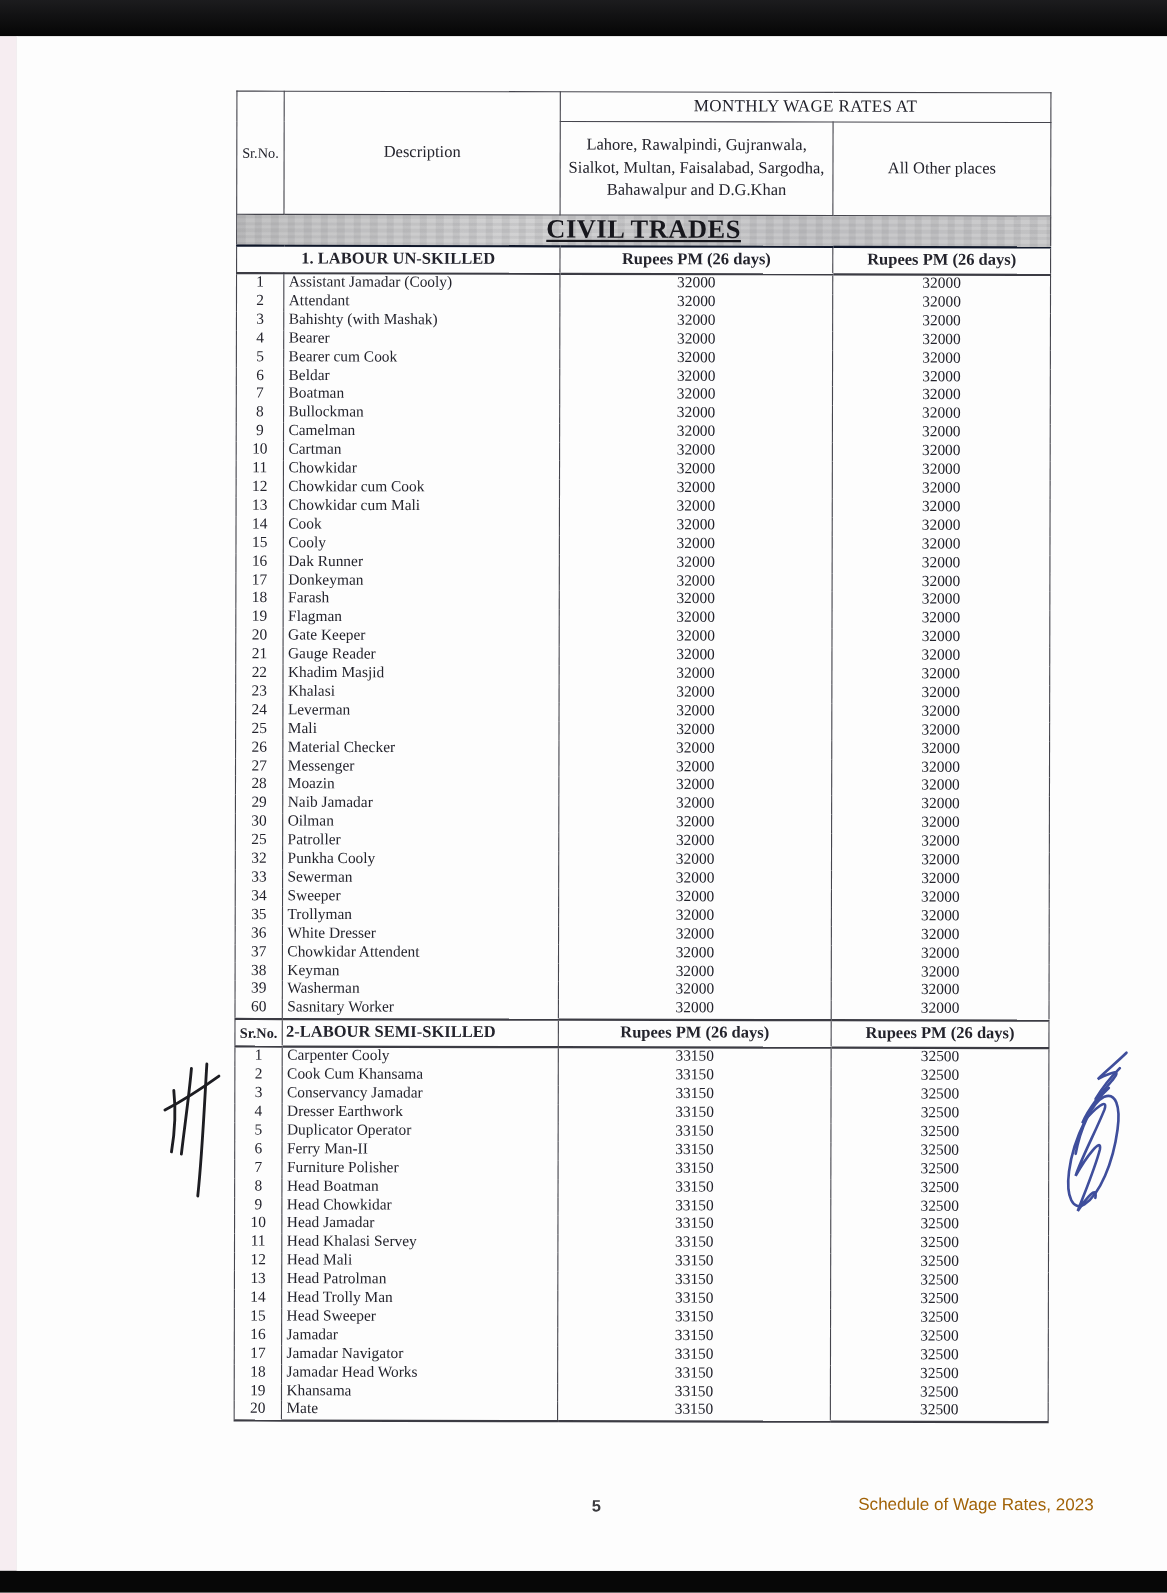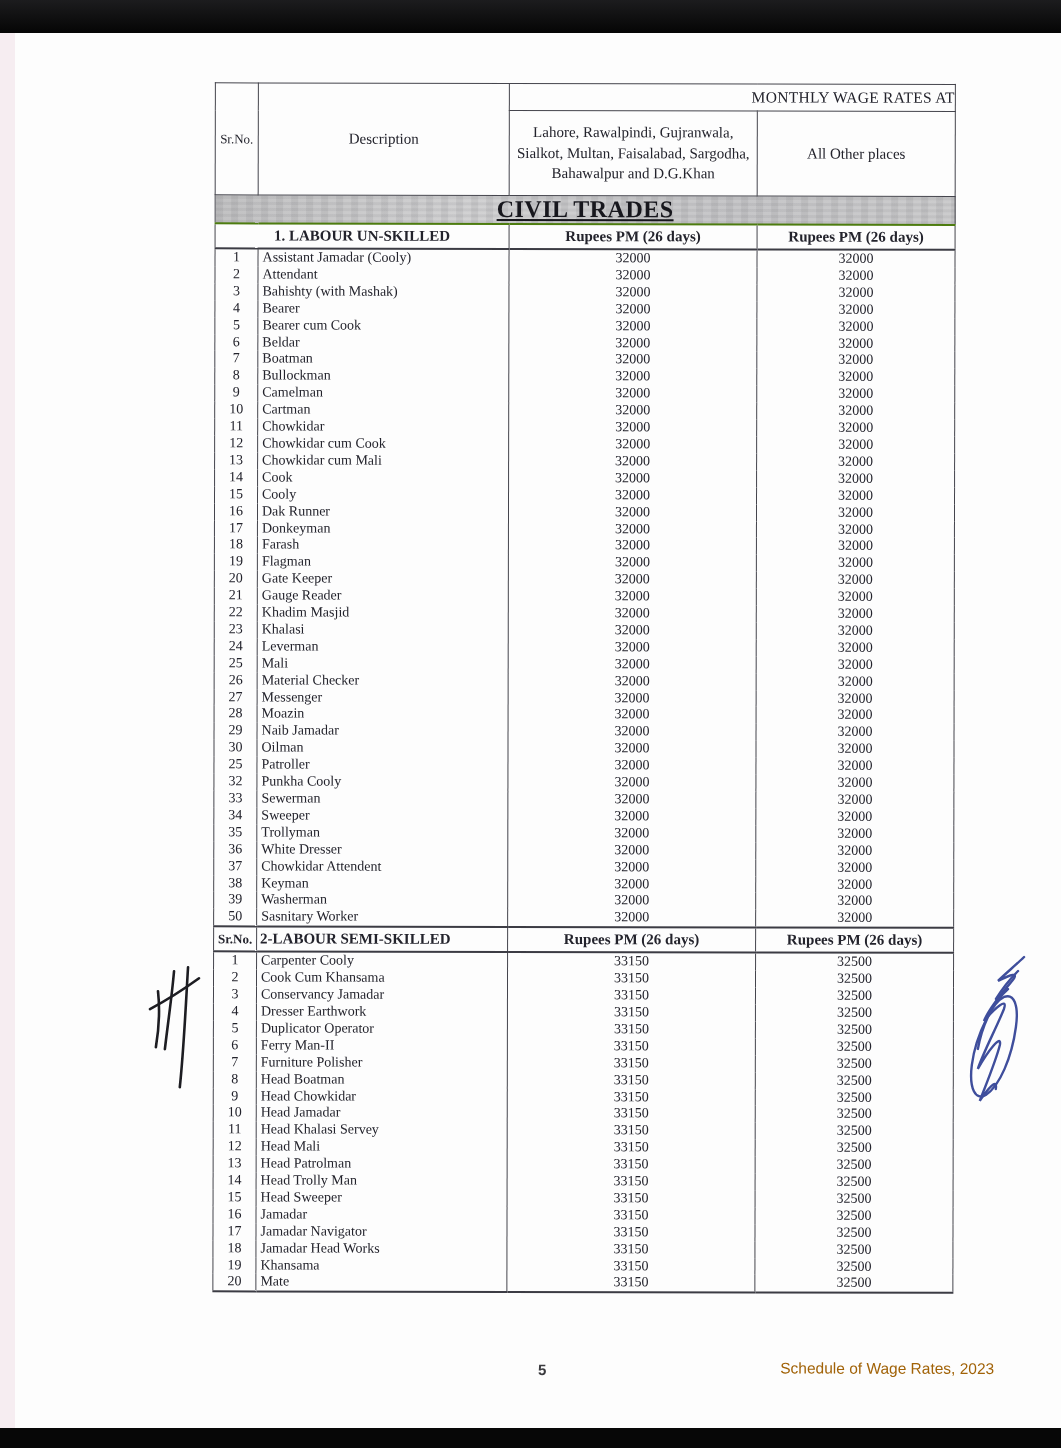--- a/index.html
+++ b/index.html
@@ -24,36 +24,36 @@
   table.wages col.c-desc{width:251px;}
   table.wages col.c-w1{width:248px;}
   table.wages col.c-w2{width:198px;}
   table.wages td, table.wages th{
     border:1.5px solid #45454d;
     padding:0;vertical-align:middle;
     font-weight:normal;
   }
   th.h-srno{font-size:13px;text-align:center;}
   th.h-desc{font-size:15px;font-weight:bold;text-align:center;}
-  th.h-wagetitle{font-size:15.5px;font-weight:bold;text-align:right;height:26px;letter-spacing:.3px;}
+  th.h-wagetitle{font-size:15.5px;font-weight:bold;text-align:center;height:26px;letter-spacing:.3px;}
   td.h-cities{font-size:15px;text-align:center;line-height:20.5px;padding:2px 26px;height:84px;}
   td.h-other{font-size:15px;text-align:center;}
   tr.band-row td{
     border-left:1.5px solid #45454d;border-right:1.5px solid #45454d;
     height:27px;text-align:center;
     background:
       repeating-linear-gradient(90deg, rgba(90,90,95,.10) 0 7px, rgba(0,0,0,0) 7px 15px),
       repeating-linear-gradient(0deg, rgba(120,120,125,.12) 0 3px, rgba(0,0,0,0) 3px 6px),
       linear-gradient(90deg,#c2c2c3,#d2d2d3 35%,#c6c6c8 70%,#cccccd);
   }
   tr.band-row td span{
     font-size:24px;font-weight:bold;text-decoration:underline;color:#17171d;letter-spacing:.5px;
   }
   tr.sec-head td{
-    border-top:2px solid #4d7c0f;border-bottom:2px solid #3c3c44;
+    border-top:2px solid #0f172a;border-bottom:2px solid #3c3c44;
     font-weight:bold;font-size:15px;height:23px;text-align:center;
   }
   tr.sec-head td.sec-srno{font-size:13px;}
   tr.sec-head td.sec-title-left{text-align:left;padding-left:3px;}
   tbody.rows td{
     border-top:none;border-bottom:none;
     height:16.9px;font-size:14px;line-height:16.9px;
   }
   tbody.rows td.col-sr{text-align:center;}
   tbody.rows td.col-desc{text-align:left;padding-left:4px;}
@@ -339,21 +339,21 @@
             <td class="col-wage1">32000</td>
             <td class="col-wage2">32000</td>
           </tr>
           <tr>
             <td class="col-sr">39</td>
             <td class="col-desc">Washerman</td>
             <td class="col-wage1">32000</td>
             <td class="col-wage2">32000</td>
           </tr>
           <tr>
-            <td class="col-sr">50</td>
+            <td class="col-sr">60</td>
             <td class="col-desc">Sasnitary Worker</td>
             <td class="col-wage1">32000</td>
             <td class="col-wage2">32000</td>
           </tr>
         </tbody>
     <tbody>
       <tr class="sec-head">
         <td class="sec-srno">Sr.No.</td>
         <td class="sec-title-left">2-LABOUR SEMI-SKILLED</td>
         <td>Rupees PM (26 days)</td>

